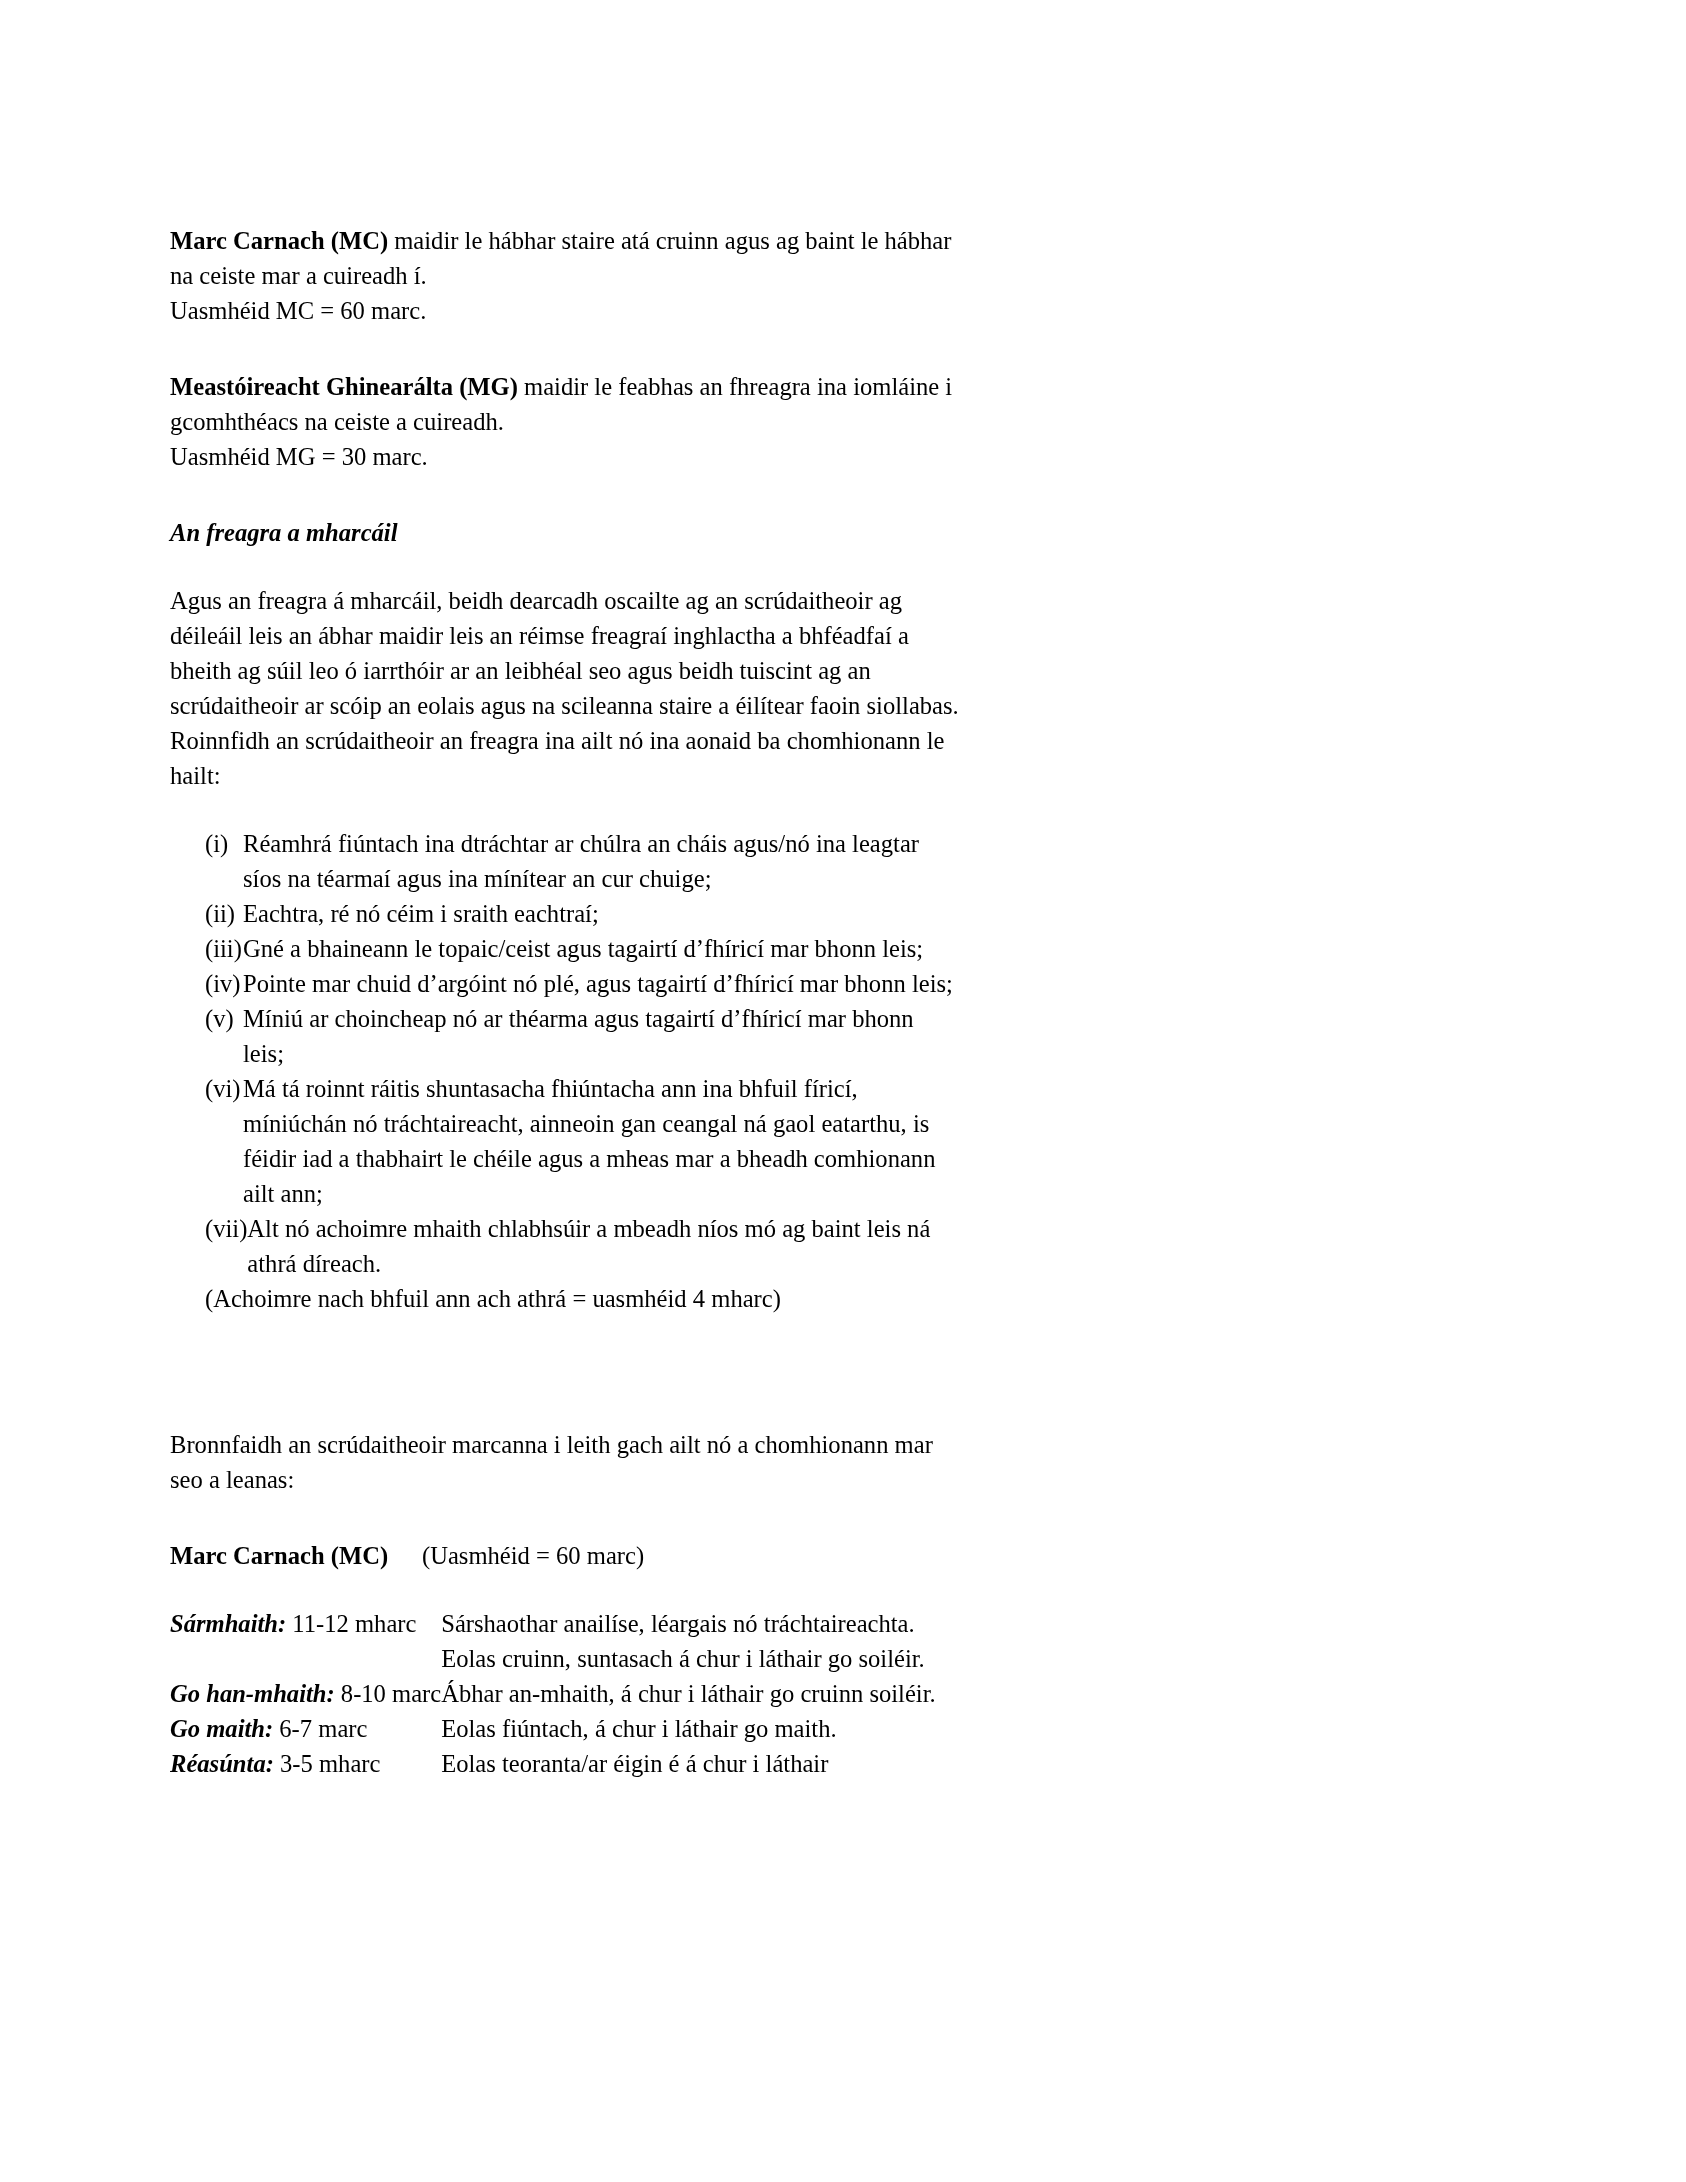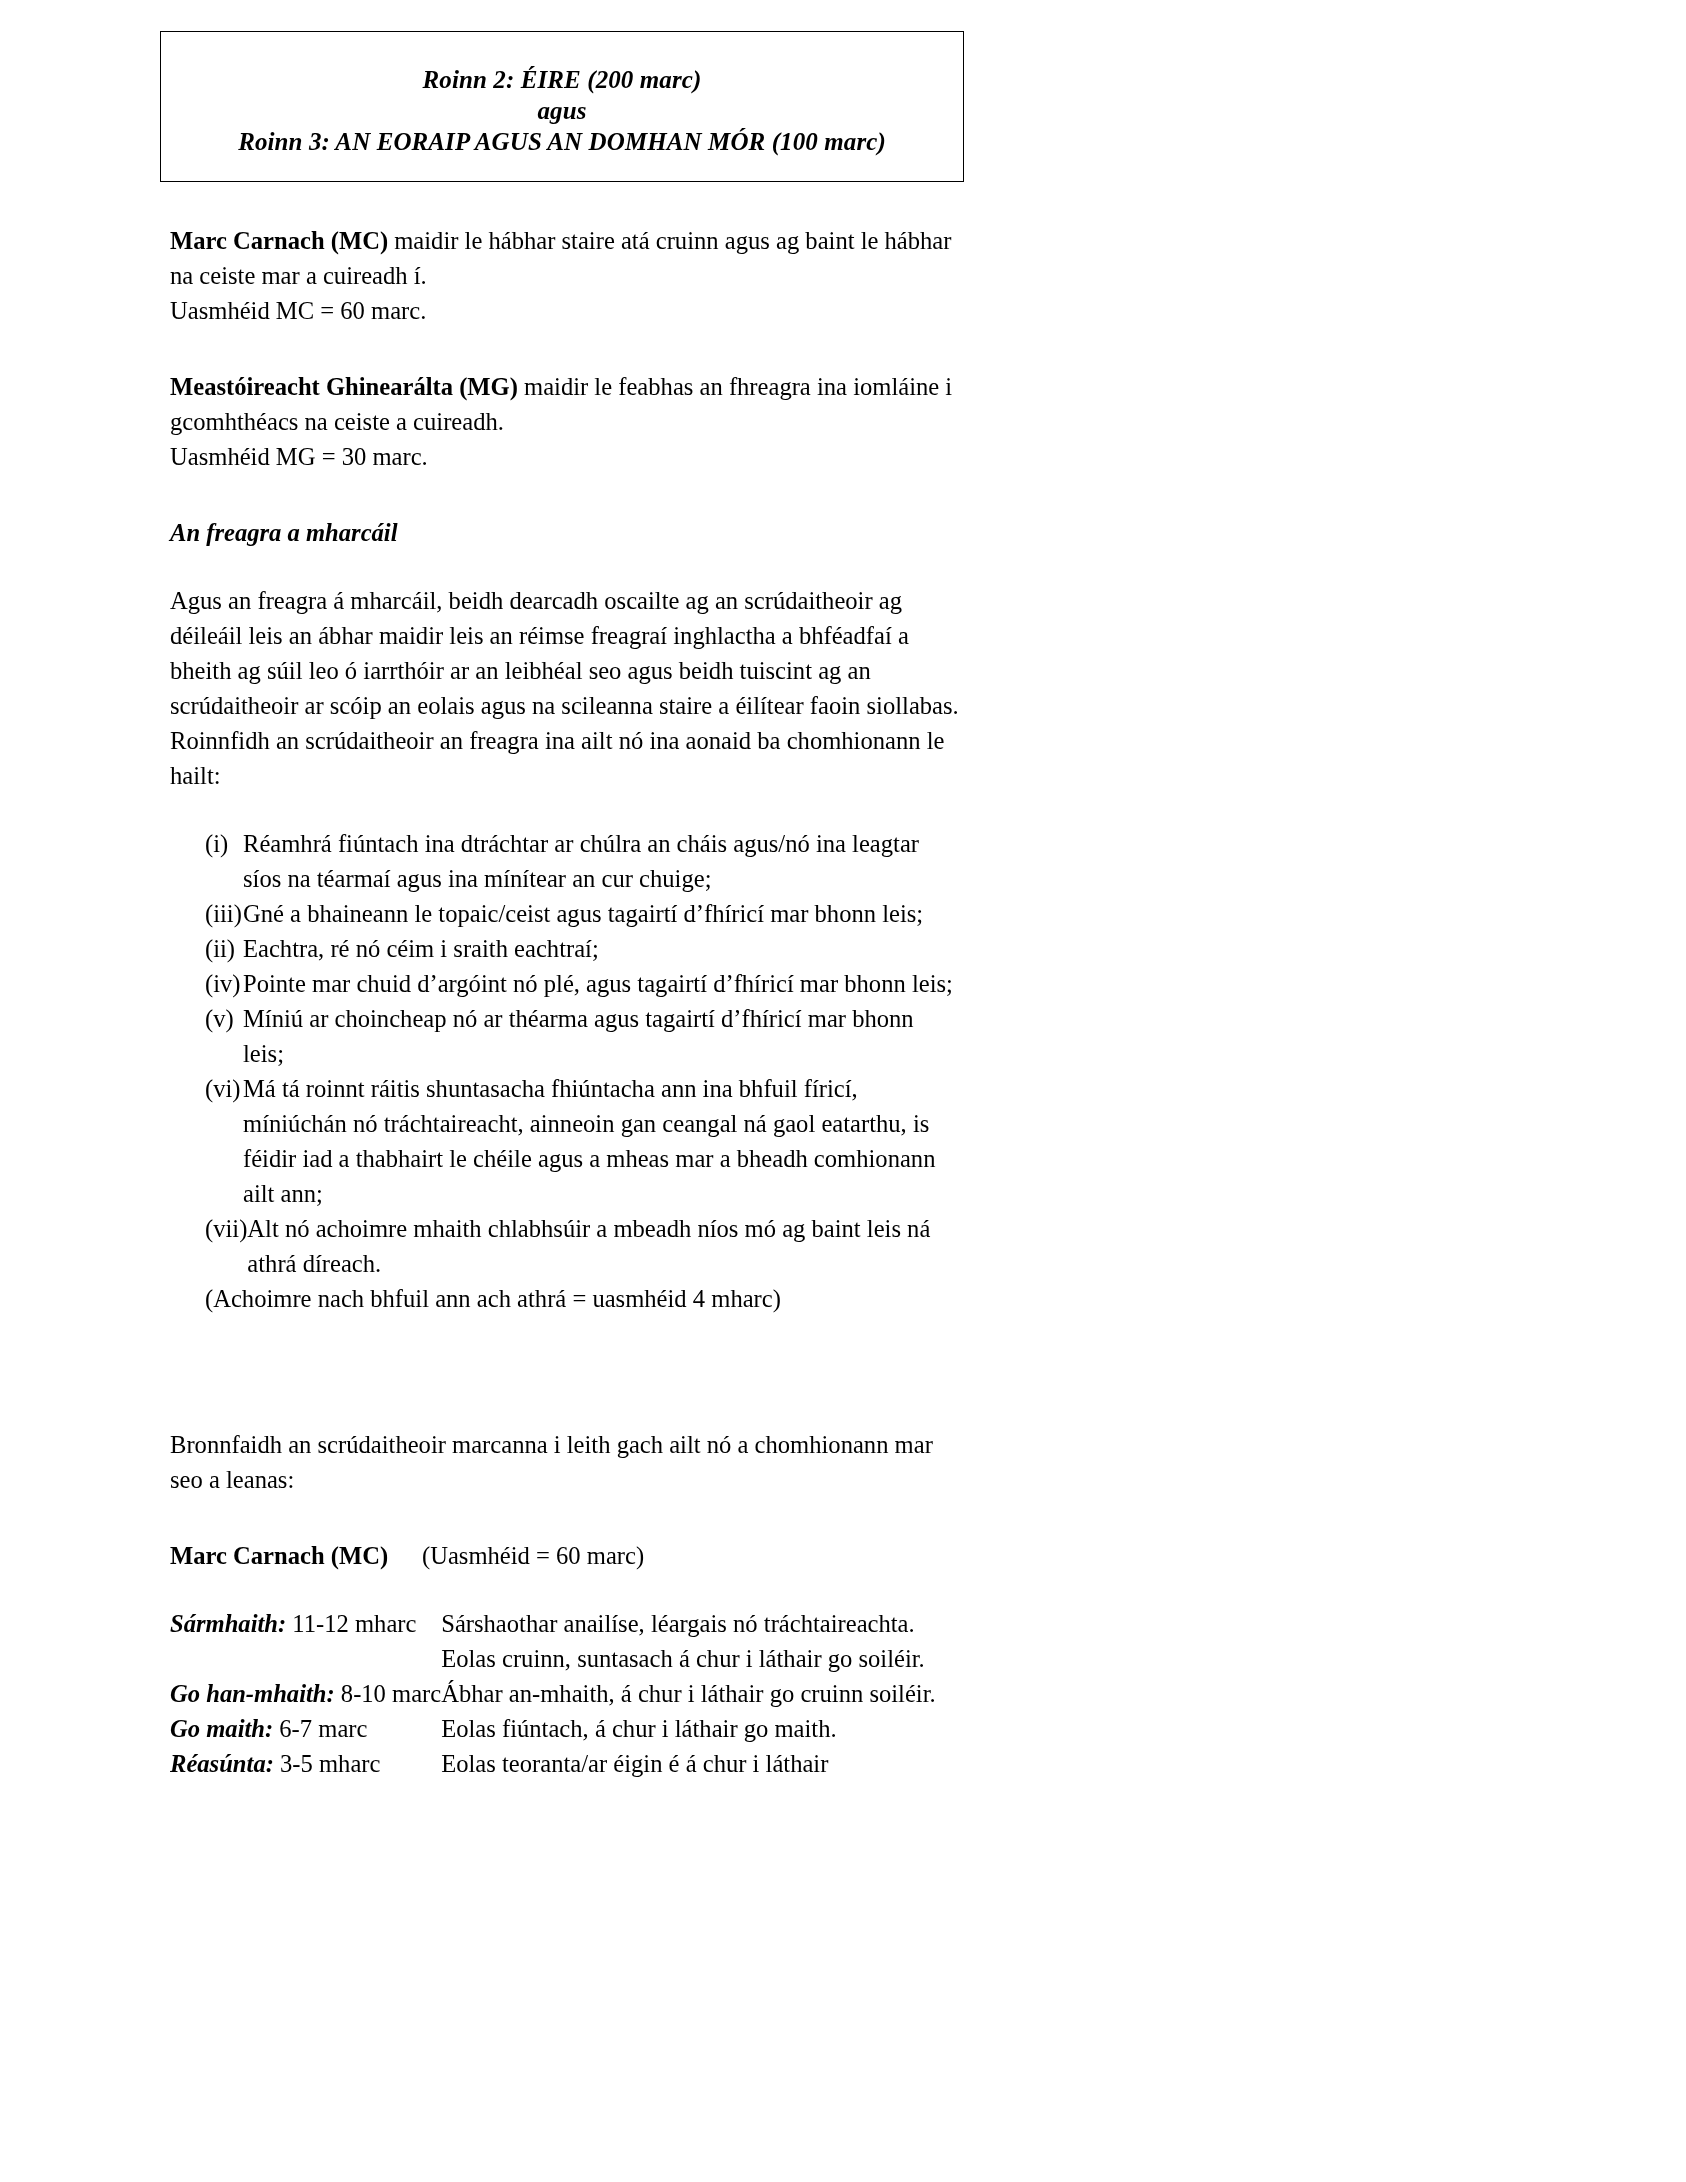--- a/index.html
+++ b/index.html
@@ -124,25 +124,20 @@
     font-style: italic;
     font-weight: bold;
   }
   .grade-desc { width: auto; padding-right: 37px; }
 </style>
 </head>
 <body>
 
 <div class="page">
 
-  <div class="header-box">
-    <div class="header-line">Roinn 2: ÉIRE (200 marc)</div>
-    <div class="header-line">agus</div>
-    <div class="header-line">Roinn 3: AN EORAIP AGUS AN DOMHAN MÓR (100 marc)</div>
-  </div>
 
   <div class="content">
 
 
     <div class="gap-lg"></div>
 
     <div class="blk">
       <span><strong class="lbl">Marc Carnach (MC)</strong><span> maidir le hábhar staire atá cruinn agus ag baint le hábhar na ceiste mar a cuireadh í.</span></span>
     </div>
     <div class="blk">Uasmhéid MC = 60 marc.</div>
@@ -163,26 +158,26 @@
     <p>Agus an freagra á mharcáil, beidh dearcadh oscailte ag an scrúdaitheoir ag déileáil leis an ábhar maidir leis an réimse freagraí inghlactha a bhféadfaí a bheith ag súil leo ó iarrthóir ar an leibhéal seo agus beidh tuiscint ag an scrúdaitheoir ar scóip an eolais agus na scileanna staire a éilítear faoin siollabas. Roinnfidh an scrúdaitheoir an freagra ina ailt nó ina aonaid ba chomhionann le hailt:</p>
 
     <div class="gap-md"></div>
 
     <ul class="rlist">
       <li class="rlist-item">
         <span class="rnum">(i)</span>
         <span class="rtext">Réamhrá fiúntach ina dtráchtar ar chúlra an cháis agus/nó ina leagtar síos na téarmaí agus ina mínítear an cur chuige;</span>
       </li>
       <li class="rlist-item">
+        <span class="rnum">(ii)</span>
+        <span class="rtext">Eachtra, ré nó céim i sraith eachtraí;</span>
+      </li>
+      <li class="rlist-item">
         <span class="rnum">(iii)</span>
         <span class="rtext">Gné a bhaineann le topaic/ceist agus tagairtí d’fhíricí mar bhonn leis;</span>
-      </li>
-      <li class="rlist-item">
-        <span class="rnum">(ii)</span>
-        <span class="rtext">Eachtra, ré nó céim i sraith eachtraí;</span>
       </li>
       <li class="rlist-item">
         <span class="rnum">(iv)</span>
         <span class="rtext">Pointe mar chuid d’argóint nó plé, agus tagairtí d’fhíricí mar bhonn leis;</span>
       </li>
       <li class="rlist-item">
         <span class="rnum">(v)</span>
         <span class="rtext">Míniú ar choincheap nó ar théarma agus tagairtí d’fhíricí mar bhonn leis;</span>
       </li>
       <li class="rlist-item">

